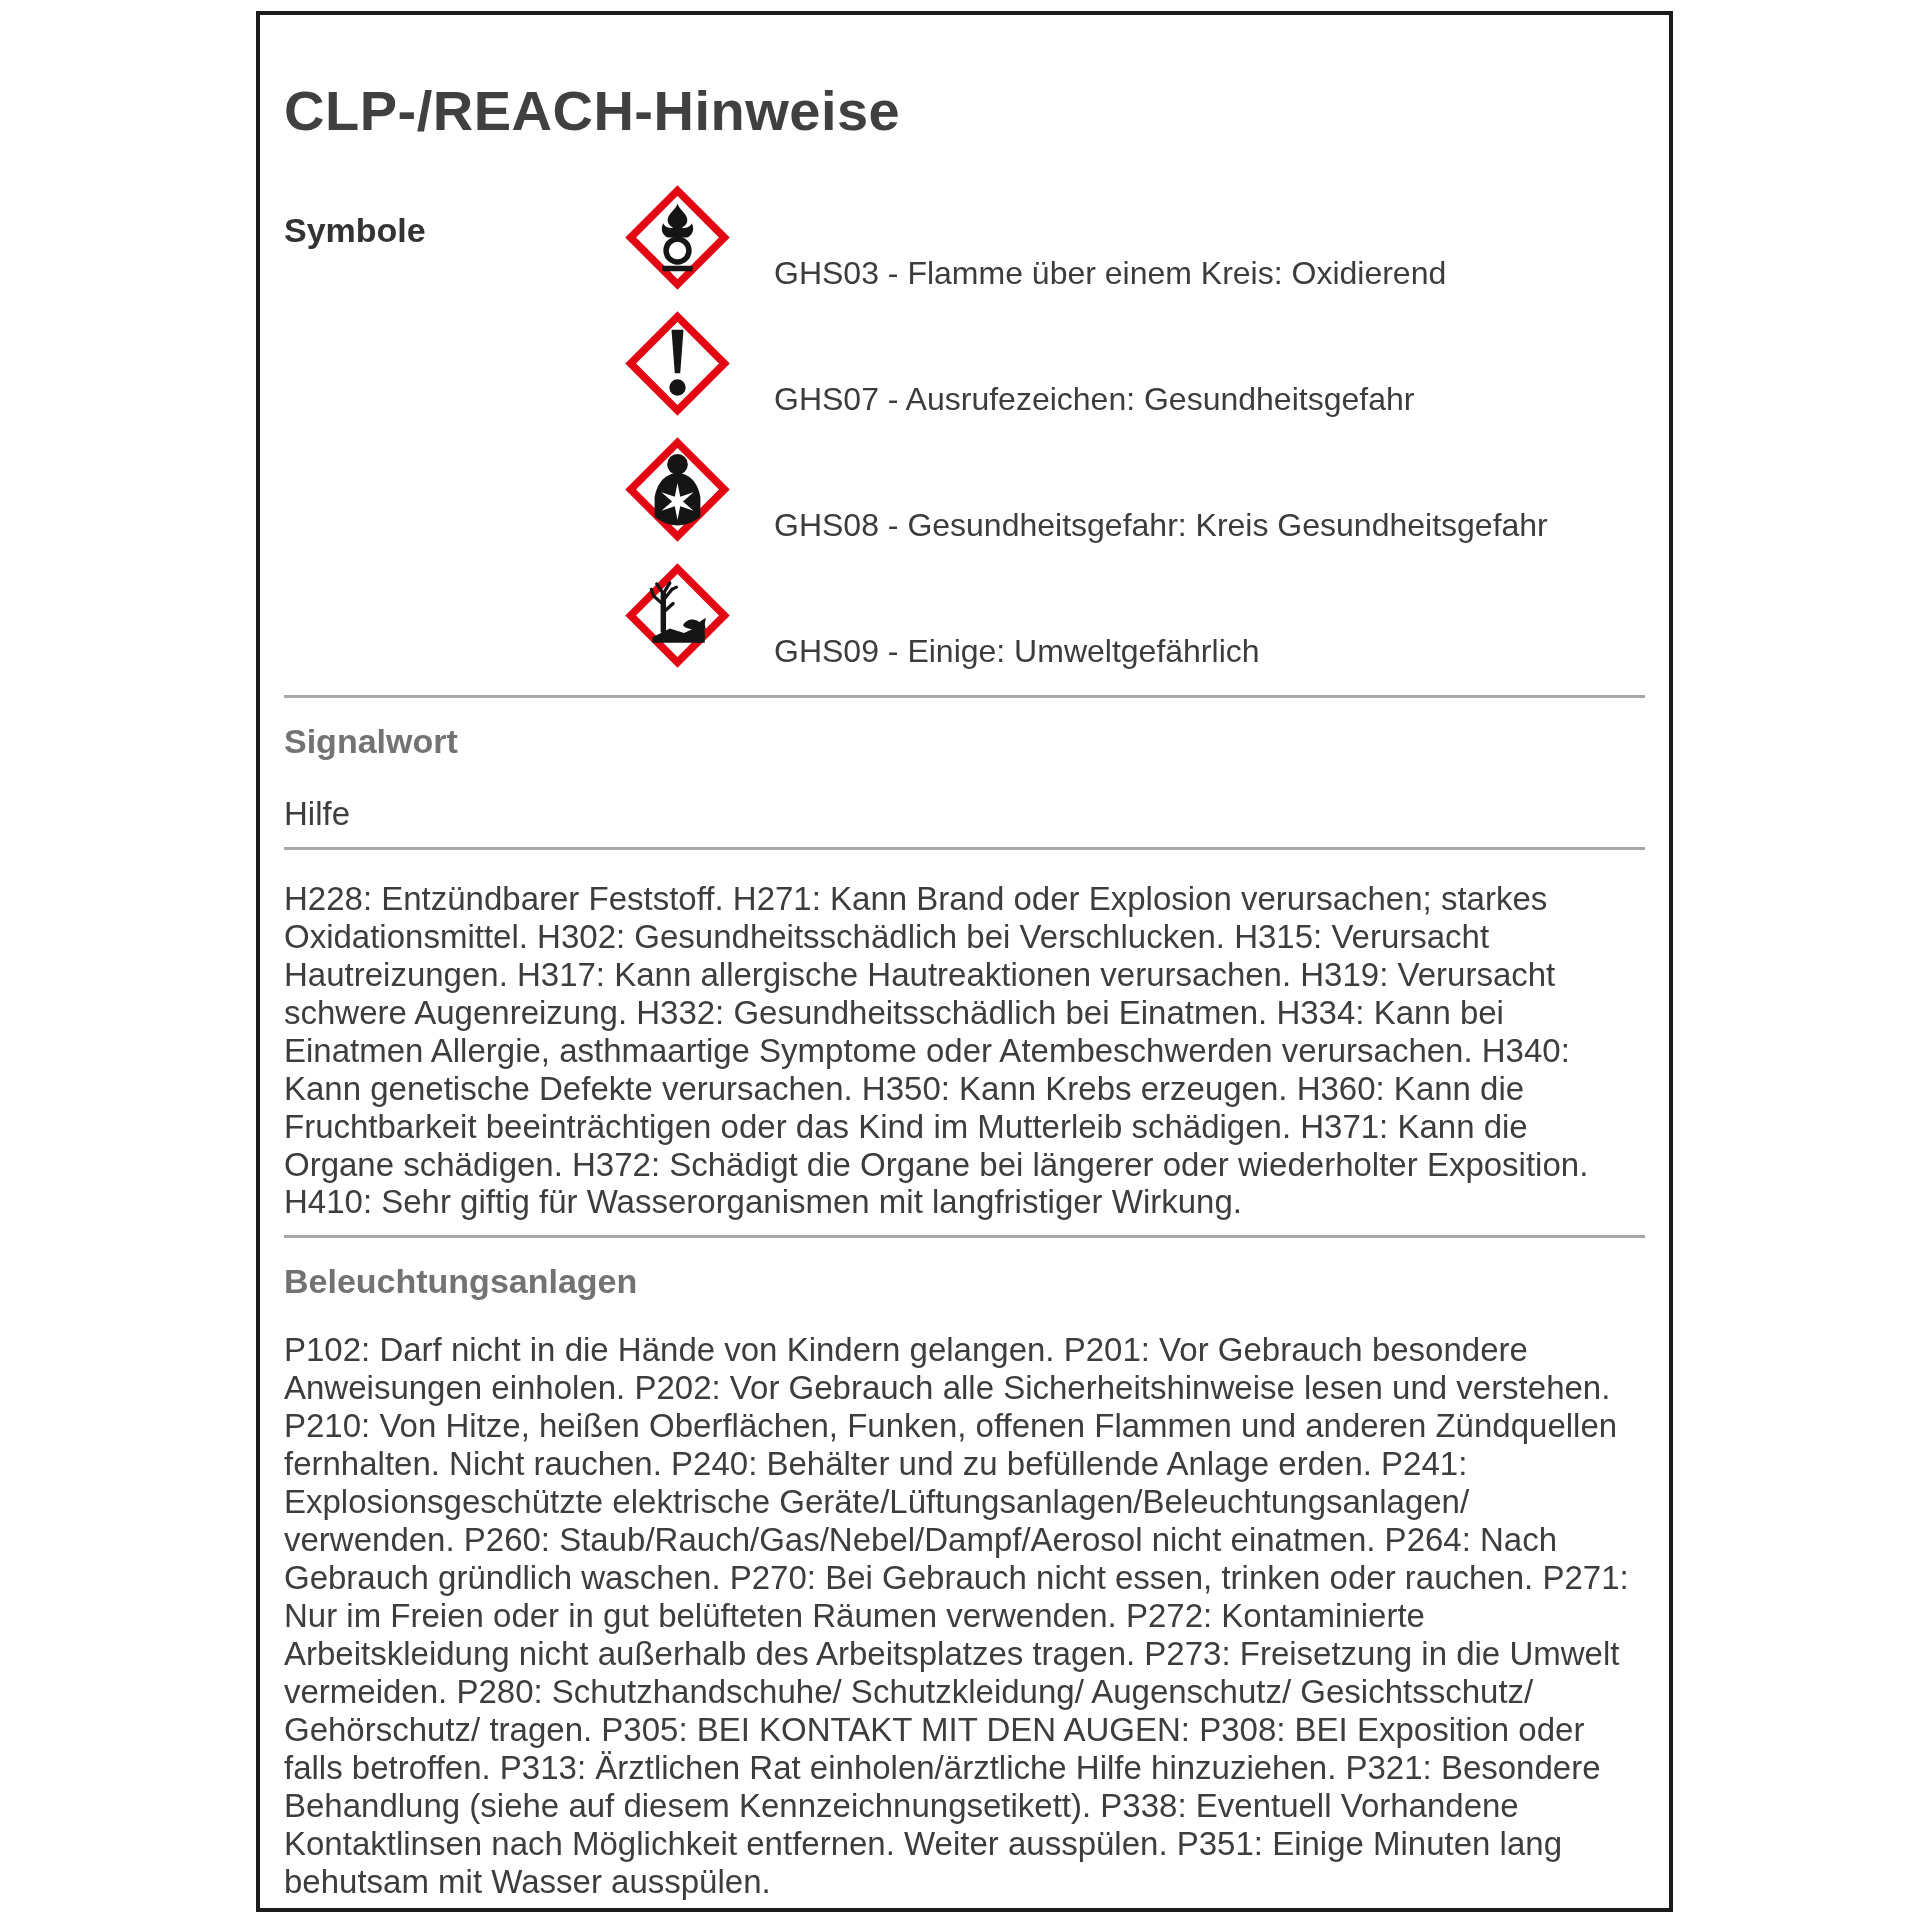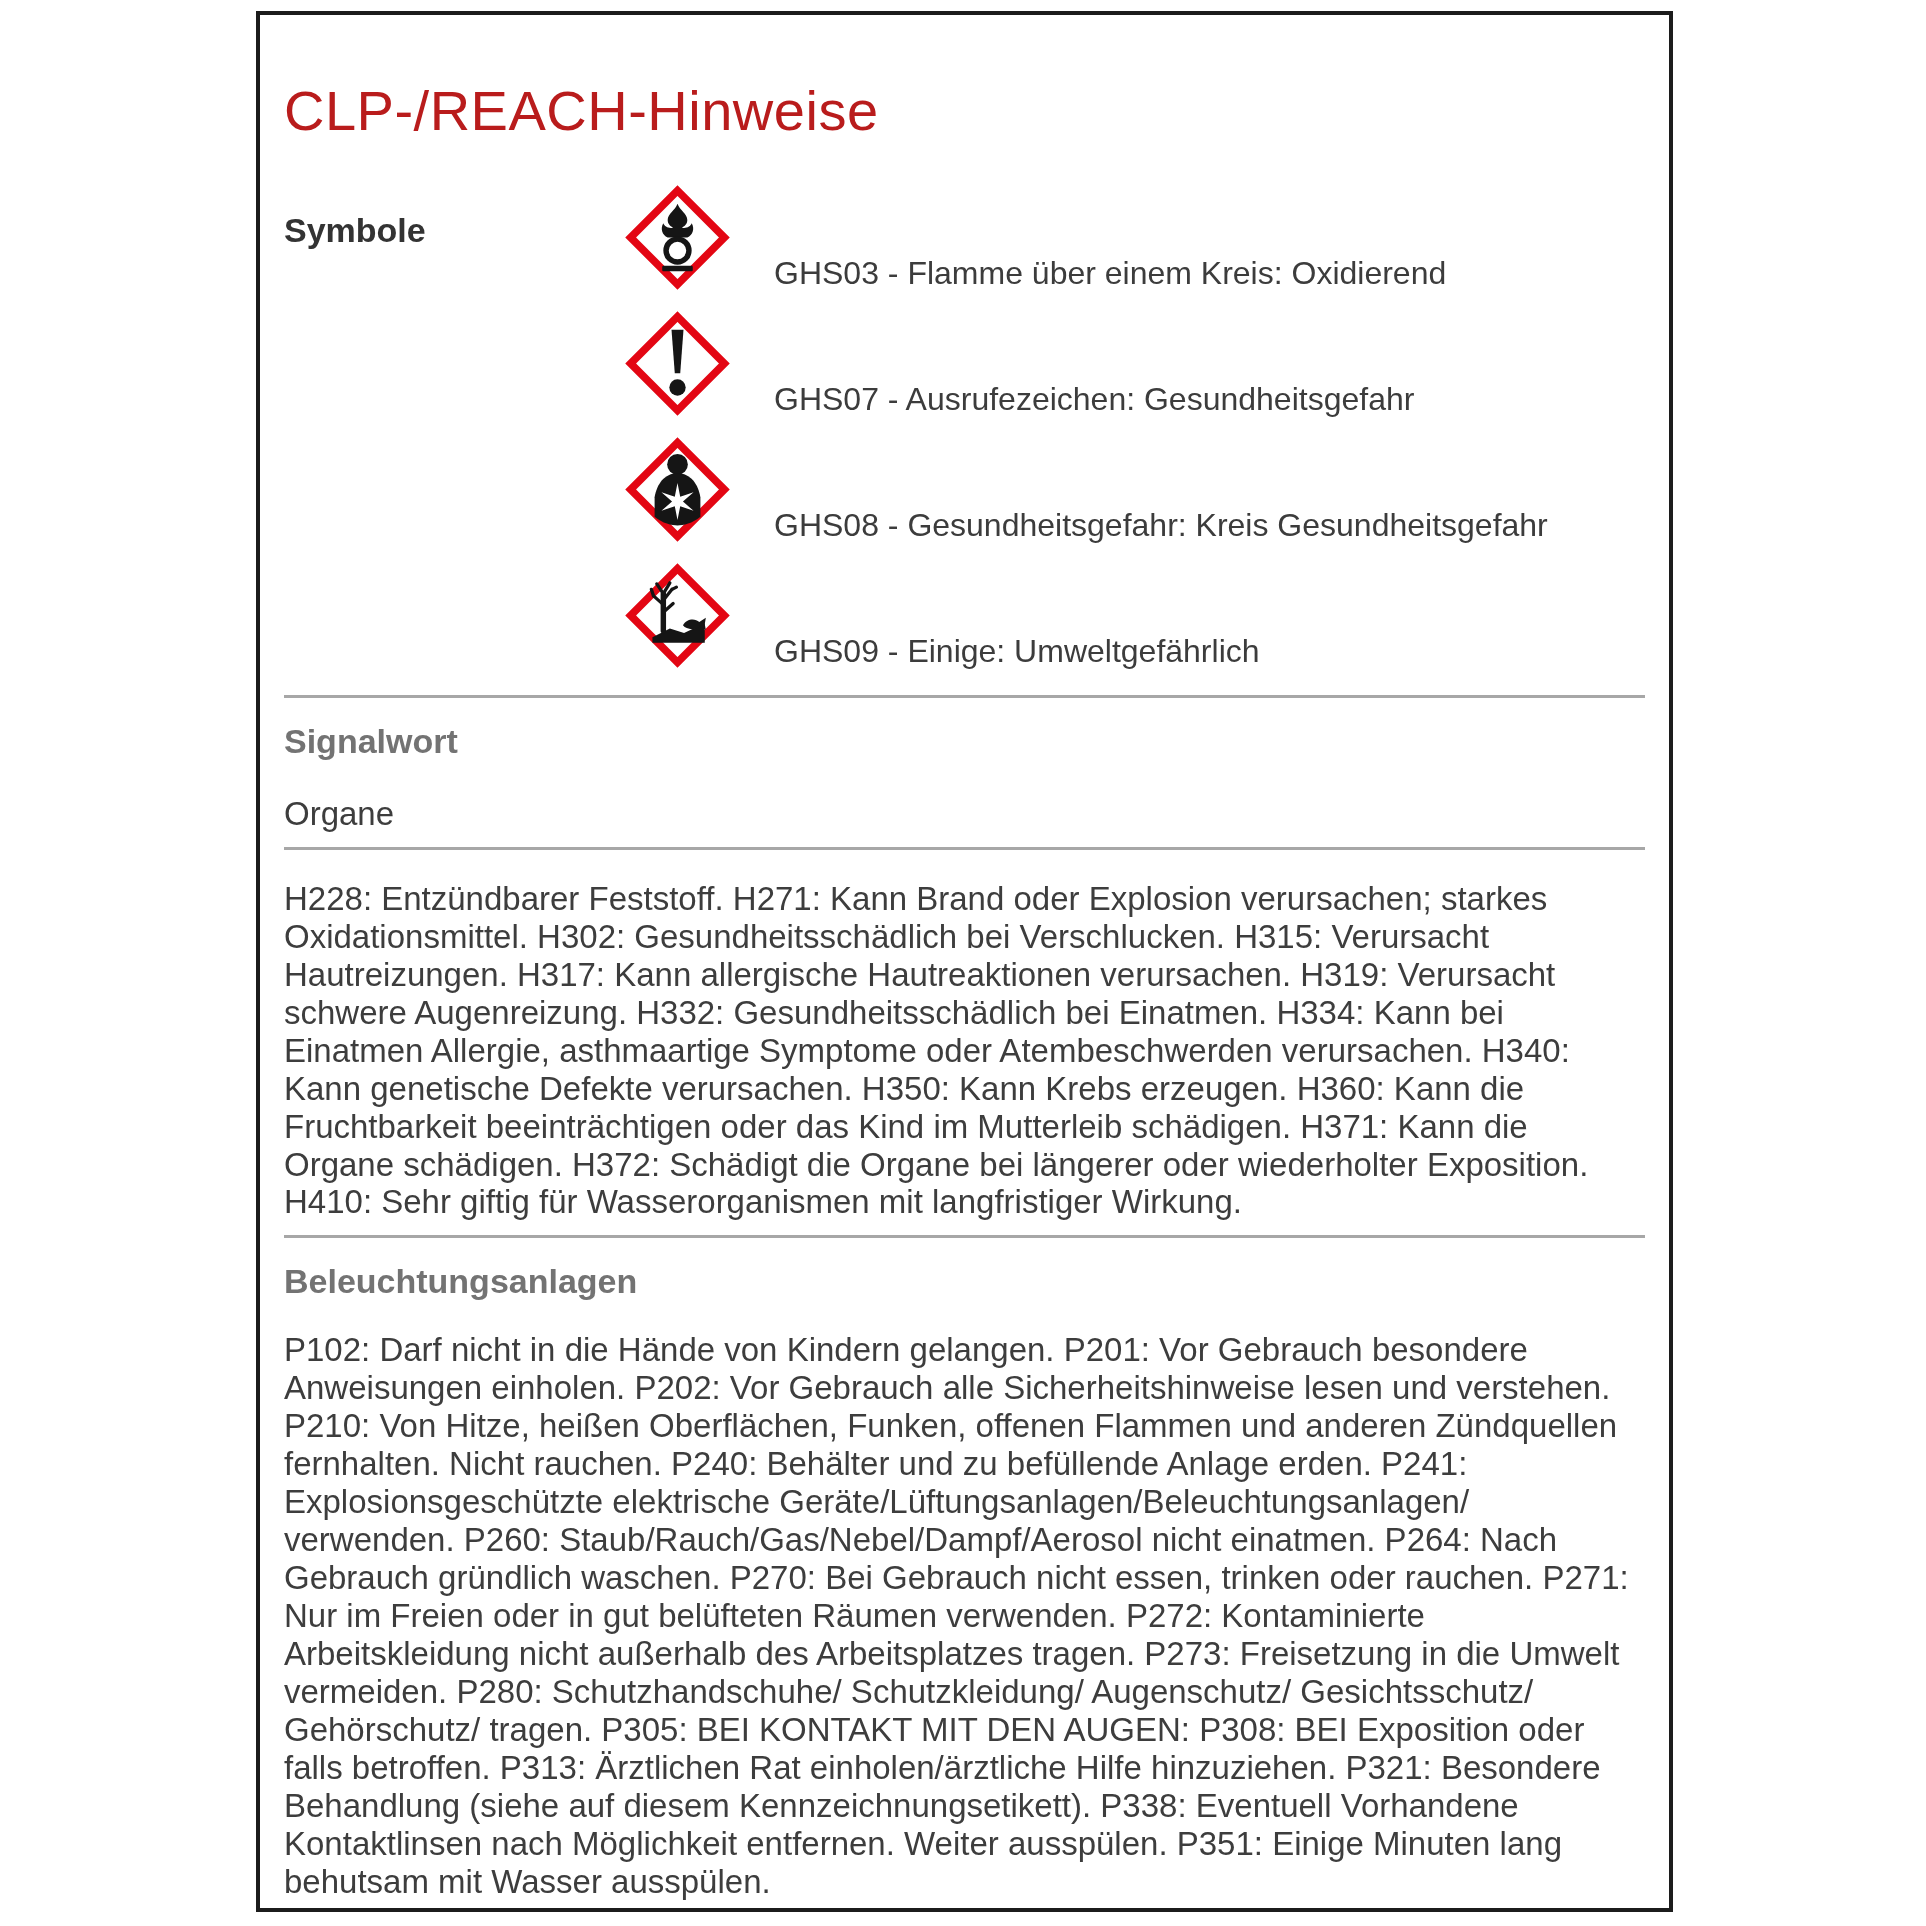--- a/index.html
+++ b/index.html
@@ -19,22 +19,22 @@
     height: 1901px;
     box-sizing: border-box;
     background: #ffffff;
     border: 4px solid #1c1c1c;
     padding: 0 24px;
     overflow: hidden;
   }
   .title {
     margin: 63px 0 0 0;
     font-size: 56px;
-    font-weight: normal;
-    color: #b91c1c;
+    font-weight: bold;
+    color: #404040;
     letter-spacing: 0.5px;
   }
   .symbols {
     display: flex;
     margin-top: 40px;
   }
   .symbols-label {
     width: 339px;
     flex: 0 0 auto;
     font-size: 34px;
@@ -153,21 +153,21 @@
         </span>
         <span class="symbol-text">GHS09 - Einige: Umweltgefährlich</span>
       </div>
 
     </div>
   </div>
 
   <hr class="divider d1">
 
   <h2 class="section-heading">Signalwort</h2>
-  <p class="section-body signal-value">Organe</p>
+  <p class="section-body signal-value">Hilfe</p>
 
   <hr class="divider d2">
 
   <p class="section-body">H228: Entzündbarer Feststoff. H271: Kann Brand oder Explosion verursachen; starkes Oxidationsmittel. H302: Gesundheitsschädlich bei Verschlucken. H315: Verursacht Hautreizungen. H317: Kann allergische Hautreaktionen verursachen. H319: Verursacht schwere Augenreizung. H332: Gesundheitsschädlich bei Einatmen. H334: Kann bei Einatmen Allergie, asthmaartige Symptome oder Atembeschwerden verursachen. H340: Kann genetische Defekte verursachen. H350: Kann Krebs erzeugen. H360: Kann die Fruchtbarkeit beeinträchtigen oder das Kind im Mutterleib schädigen. H371: Kann die Organe schädigen. H372: Schädigt die Organe bei längerer oder wiederholter Exposition. H410: Sehr giftig für Wasserorganismen mit langfristiger Wirkung.</p>
 
   <hr class="divider d3">
 
   <h2 class="section-heading">Beleuchtungsanlagen</h2>
   <p class="section-body">P102: Darf nicht in die Hände von Kindern gelangen. P201: Vor Gebrauch besondere Anweisungen einholen. P202: Vor Gebrauch alle Sicherheitshinweise lesen und verstehen. P210: Von Hitze, heißen Oberflächen, Funken, offenen Flammen und anderen Zündquellen fernhalten. Nicht rauchen. P240: Behälter und zu befüllende Anlage erden. P241: Explosionsgeschützte elektrische Geräte/Lüftungsanlagen/Beleuchtungsanlagen/ verwenden. P260: Staub/Rauch/Gas/Nebel/Dampf/Aerosol nicht einatmen. P264: Nach Gebrauch gründlich waschen. P270: Bei Gebrauch nicht essen, trinken oder rauchen. P271: Nur im Freien oder in gut belüfteten Räumen verwenden. P272: Kontaminierte Arbeitskleidung nicht außerhalb des Arbeitsplatzes tragen. P273: Freisetzung in die Umwelt vermeiden. P280: Schutzhandschuhe/ Schutzkleidung/ Augenschutz/ Gesichtsschutz/ Gehörschutz/ tragen. P305: BEI KONTAKT MIT DEN AUGEN: P308: BEI Exposition oder falls betroffen. P313: Ärztlichen Rat einholen/ärztliche Hilfe hinzuziehen. P321: Besondere Behandlung (siehe auf diesem Kennzeichnungsetikett). P338: Eventuell Vorhandene Kontaktlinsen nach Möglichkeit entfernen. Weiter ausspülen. P351: Einige Minuten lang behutsam mit Wasser ausspülen.</p>
 

